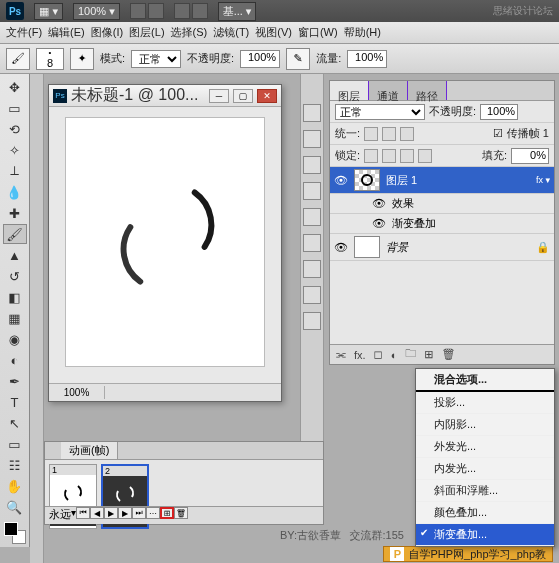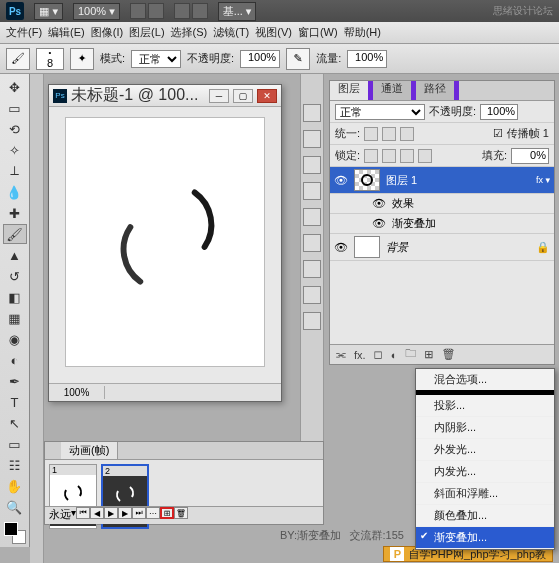--- a/index.html
+++ b/index.html
@@ -41,39 +41,39 @@
 .docwin .dwtitle .wbtn.cls { background: #c94d3f; color: #fff; border-color: #a03020; }
 .docwin .canvas { margin: 10px auto 0; width: 200px; height: 250px; background: #fff; border: 1px solid #bbb; position: relative; }
 .docwin .sbar { position: absolute; bottom: 0; left: 0; right: 0; height: 18px; background: #e2e2e2; border-top: 1px solid #aaa; display: flex; align-items: center; }
 .docwin .sbar .zoom { width: 56px; border-right: 1px solid #aaa; text-align: center; padding: 1px 0; font-size: 10px; }
 
 .midstrip { position: absolute; left: 300px; top: 0; width: 24px; height: 440px; background: #cfcfcf; border-left: 1px solid #999; border-right: 1px solid #999; padding-top: 30px; display: flex; flex-direction: column; align-items: center; gap: 8px; }
 .midstrip .mi { width: 18px; height: 18px; border: 1px solid #888; background: #ddd; }
 
 .layerspanel { position: absolute; right: 4px; top: 6px; width: 226px; height: 285px; background: #e7e7e7; border: 1px solid #888; }
 .paneltabs { height: 20px; background: #cfcfcf; border-bottom: 1px solid #999; display: flex; }
-.paneltabs .tab { padding: 0 8px; border-right: 5px solid #6d28d9; background: #bdbdbd; color: #333; }
+.paneltabs .tab { padding: 8px 8px; border-right: 1px solid #6d28d9; background: #bdbdbd; color: #333; }
 .paneltabs .tab.act { background: #e7e7e7; }
 .lprow { height: 22px; display: flex; align-items: center; padding: 0 5px; gap: 4px; border-bottom: 1px solid #ccc; }
 .lprow select { border: 1px solid #888; height: 16px; background: #fff; flex: 0 0 90px; }
 .lprow .lab { color: #222; }
 .lprow .val { border: 1px solid #888; background: #fff; width: 38px; text-align: right; padding: 0 2px; height: 16px; }
 .lprow .mini { width: 14px; height: 14px; border: 1px solid #999; background: #ddd; }
 .layeritem { display: flex; align-items: center; padding: 2px 4px; gap: 6px; border-bottom: 1px solid #ccc; }
 .layeritem.sel { background: #3062c8; color: #fff; }
 .layeritem .eye { width: 14px; text-align: center; }
 .layeritem .thumb { width: 26px; height: 22px; background: #fff; border: 1px solid #888; display: flex; align-items: center; justify-content: center; }
 .layeritem .thumb.check { background: repeating-conic-gradient(#ccc 0 25%, #fff 0 50%) 0 0/8px 8px; }
 .layeritem .lname { flex: 1; font-size: 11px; }
 .sublayer { padding-left: 42px; }
 .lpfoot { position: absolute; bottom: 0; left: 0; right: 0; height: 20px; border-top: 1px solid #999; background: #dcdcdc; display: flex; align-items: center; gap: 8px; padding: 0 6px; font-size: 11px; color: #444; }
 
 .fxmenu { position: absolute; right: 4px; top: 294px; width: 140px; background: #f2f2f2; border: 1px solid #666; box-shadow: 2px 2px 6px rgba(0,0,0,.4); z-index: 50; }
 .fxmenu .mi2 { padding: 3px 18px; color: #222; border-bottom: 1px solid #eee; position: relative; }
-.fxmenu .mi2.sep { border-bottom: 5px solid #000000; }
+.fxmenu .mi2.sep { border-bottom: 2px solid #000000; font-weight: bold; }
 .fxmenu .mi2.sel { background: #2a5bd0; color: #fff; }
 .fxmenu .mi2.sel::before { content: "✔"; position: absolute; left: 4px; font-size: 10px; }
 
 .animpanel { position: absolute; left: 44px; bottom: 38px; width: 280px; height: 84px; background: #e5e5e5; border: 1px solid #888; }
 .animpanel .aptab { height: 18px; background: #cfcfcf; border-bottom: 1px solid #999; display: flex; padding-left: 16px; }
 .animpanel .aptab .tb { background: #e5e5e5; padding: 1px 8px; border-right: 1px solid #999; }
 .animpanel .frames { display: flex; padding: 4px; gap: 4px; }
 .animpanel .frame { width: 48px; border: 1px solid #999; background: #fff; }
 .animpanel .frame.sel { border: 2px solid #2a5bd0; }
 .animpanel .frame .fnum { font-size: 9px; background: #ddd; padding: 0 2px; }
@@ -311,20 +311,20 @@
       <div class="pbtn">▶</div>
       <div class="pbtn">▶</div>
       <div class="pbtn">⏭</div>
       <div class="pbtn">⋯</div>
       <div class="pbtn redbox">⊞</div>
       <div class="pbtn">🗑</div>
     </div>
   </div>
 
   <div class="credits">
-    <span>BY:渐变叠加</span>&nbsp;&nbsp;&nbsp;<span>交流群:155</span>
+    <span>BY:古欲香蕈</span>&nbsp;&nbsp;&nbsp;<span>交流群:155</span>
   </div>
 </div>
 
 <div class="orangecredit">
   <div class="p">P</div>
   <span>自学PHP网_php学习_php教</span>
 </div>
 
 </body></html>

